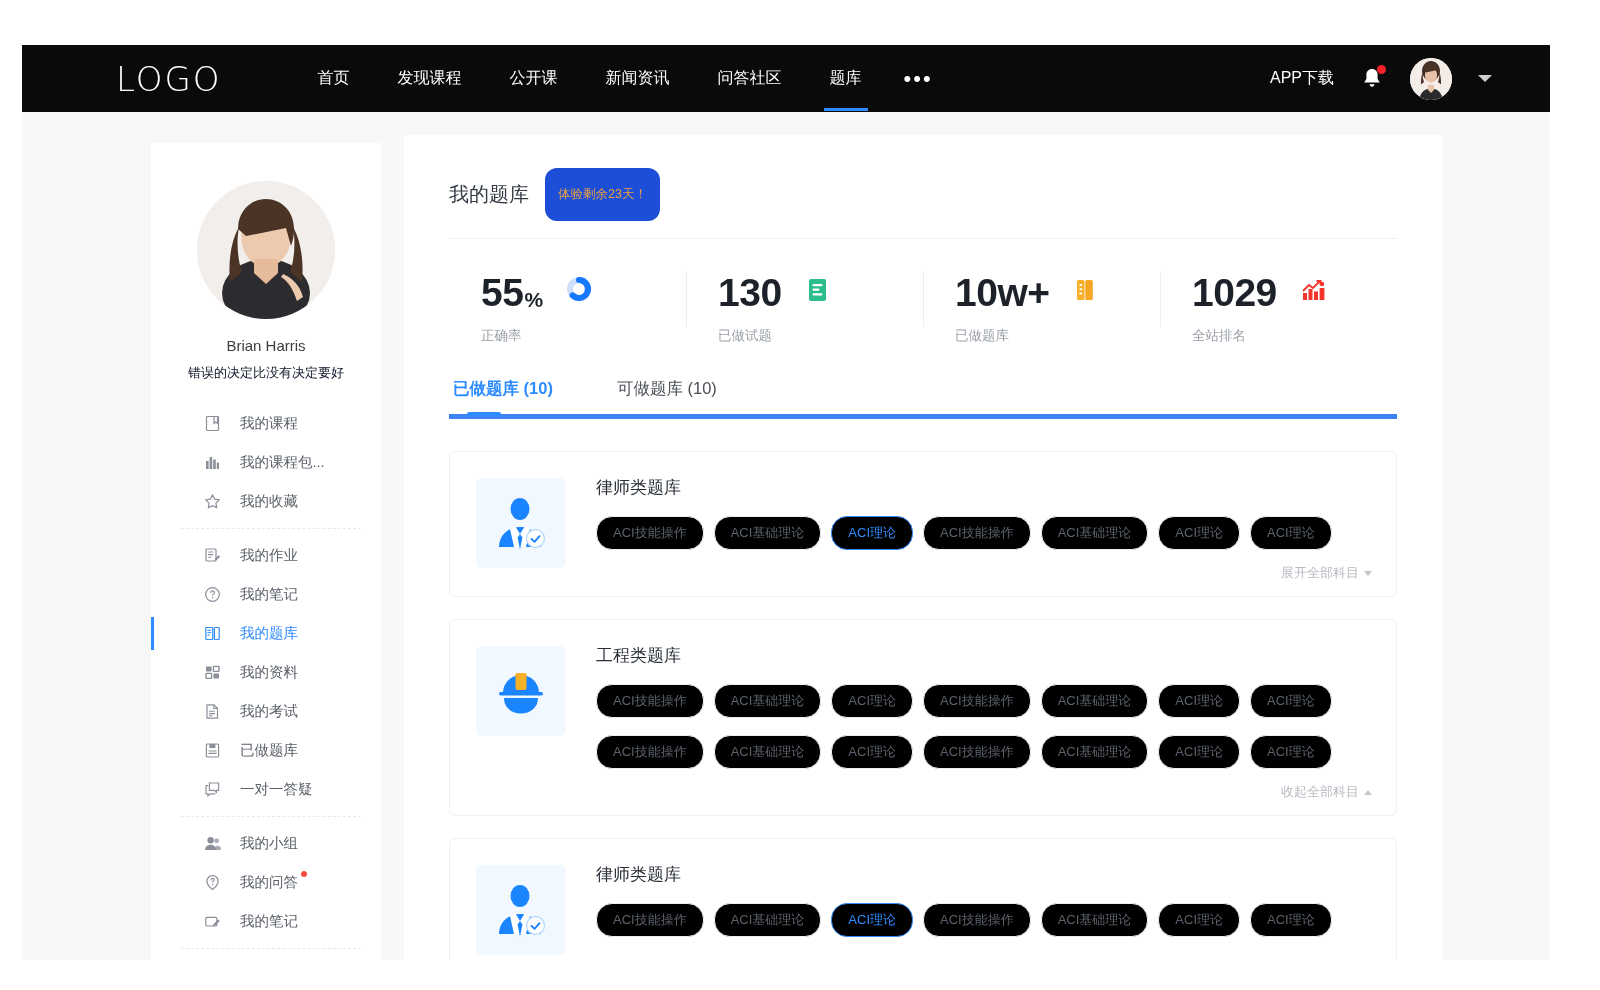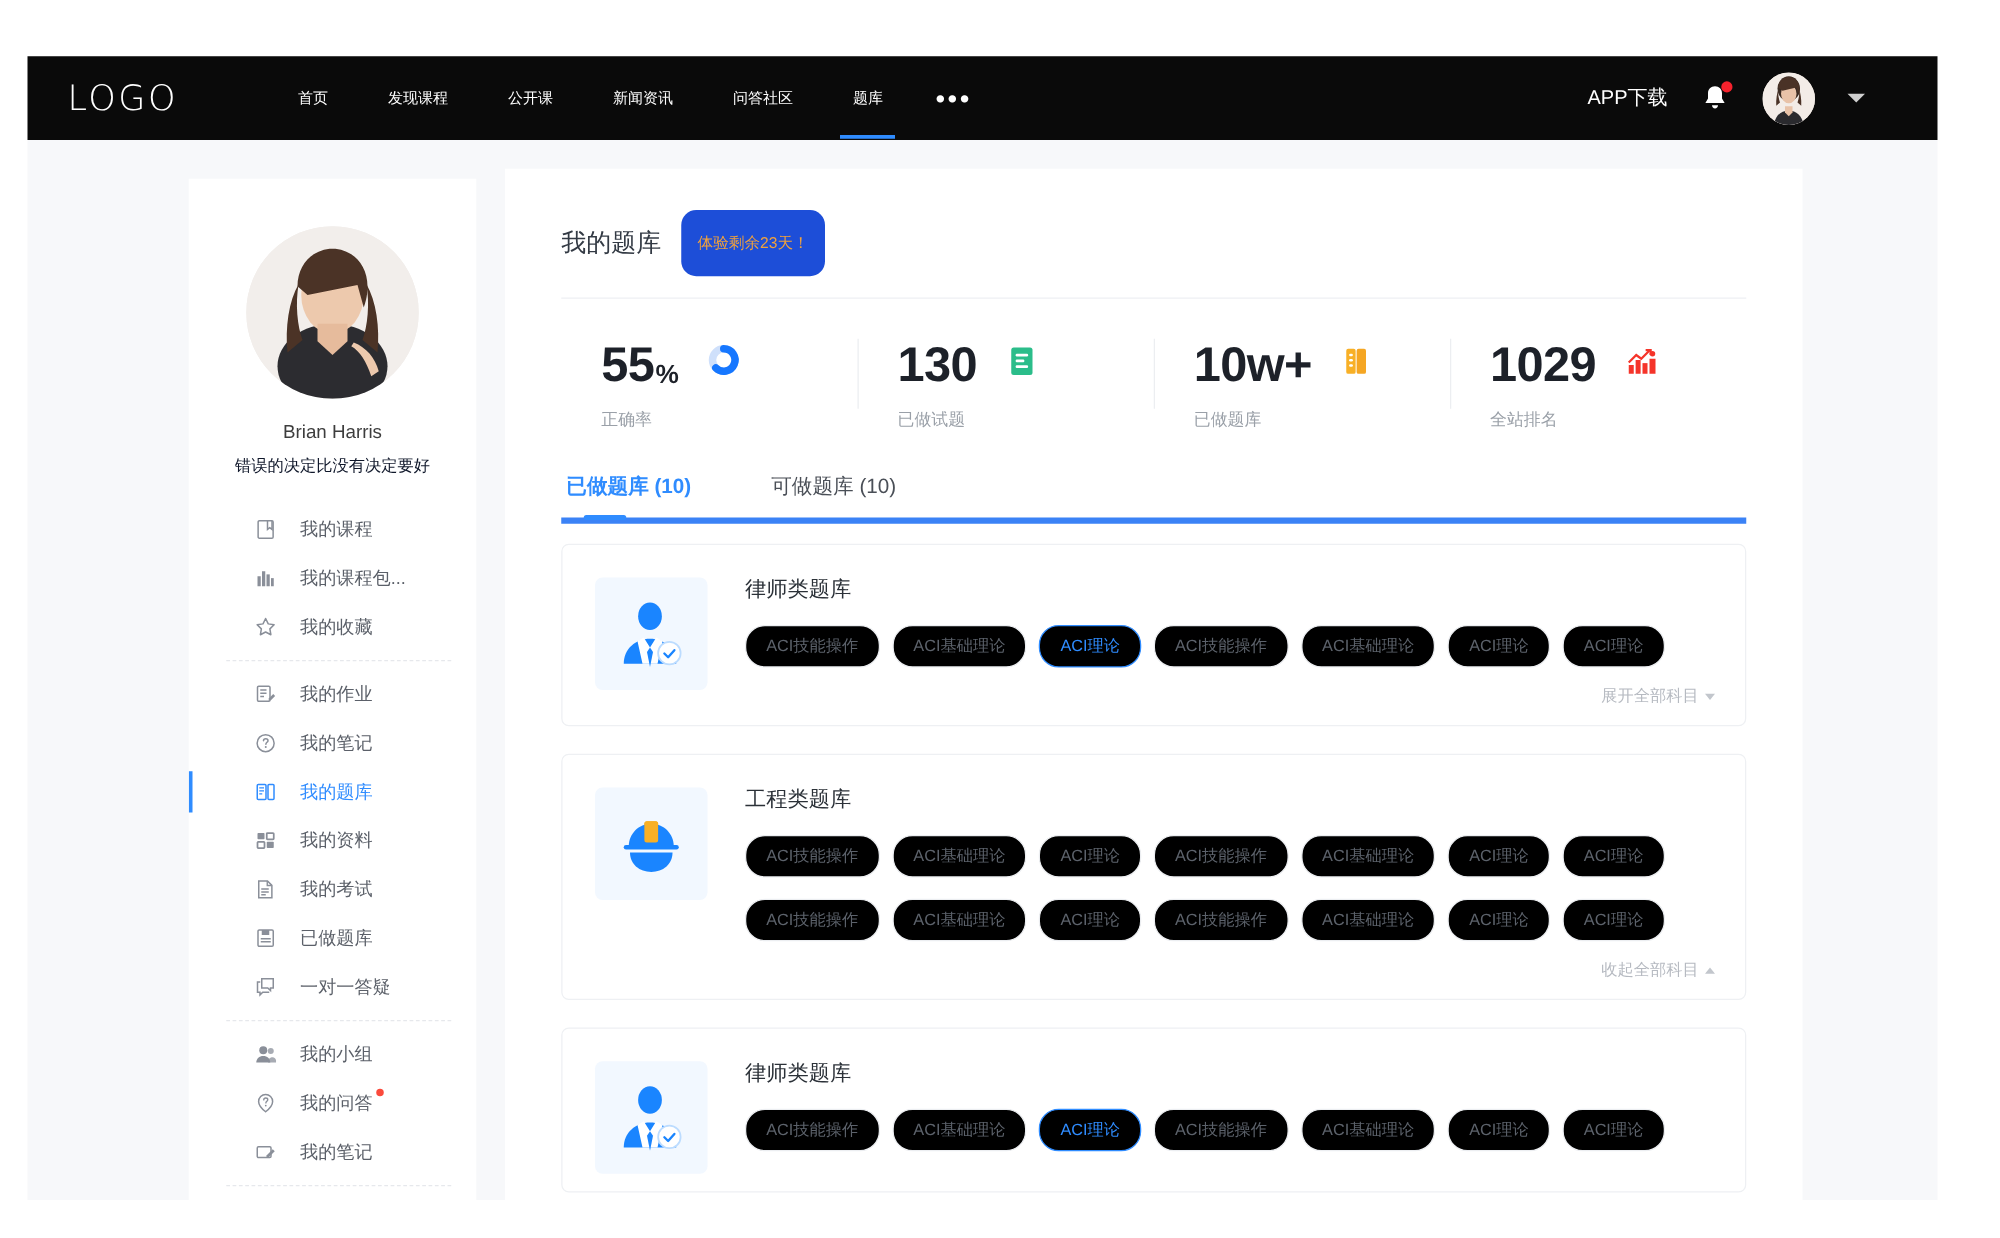--- a/index.html
+++ b/index.html
@@ -18,37 +18,37 @@
   
   .topnav {
     position: absolute;
     left: 22px; top: 45px;
     width: 1528px; height: 67px;
     background: #0a0a0a;
     display: flex;
     align-items: center;
   }
   .logo {
-    margin-left: 32px;
+    margin-left: 94px;
     color: #ffffff;
-    font-size: 28px;
+    font-size: 34px;
     letter-spacing: 2px;
     font-family: "DejaVu Sans", sans-serif;
     font-weight: 300;
   }
   .navlinks {
     display: flex;
     align-items: center;
     margin-left: 72px;
     height: 67px;
   }
   .navlink {
     position: relative;
     color: #ffffff;
-    font-size: 12px;
+    font-size: 16px;
     padding: 0 24px;
     height: 64px;
     display: flex;
     align-items: center;
     cursor: pointer;
     white-space: nowrap;
   }
   .navlink.active::after {
     content: "";
     position: absolute;
@@ -262,21 +262,21 @@
   .tab.active::after {
     content: "";
     position: absolute;
     left: 18px; bottom: -2px;
     width: 34px; height: 4px; border-radius: 2px;
     background: #2f8cff;
   }
 
   
   .cards {
-    margin: 16px 45px 0 45px;
+    margin: 32px 45px 0 45px;
   }
   .card {
     border: 1px solid #eef0f3;
     border-radius: 6px;
     background: #ffffff;
     padding: 22px 24px 14px 26px;
     margin-bottom: 22px;
     display: flex;
   }
   .card-thumb {

